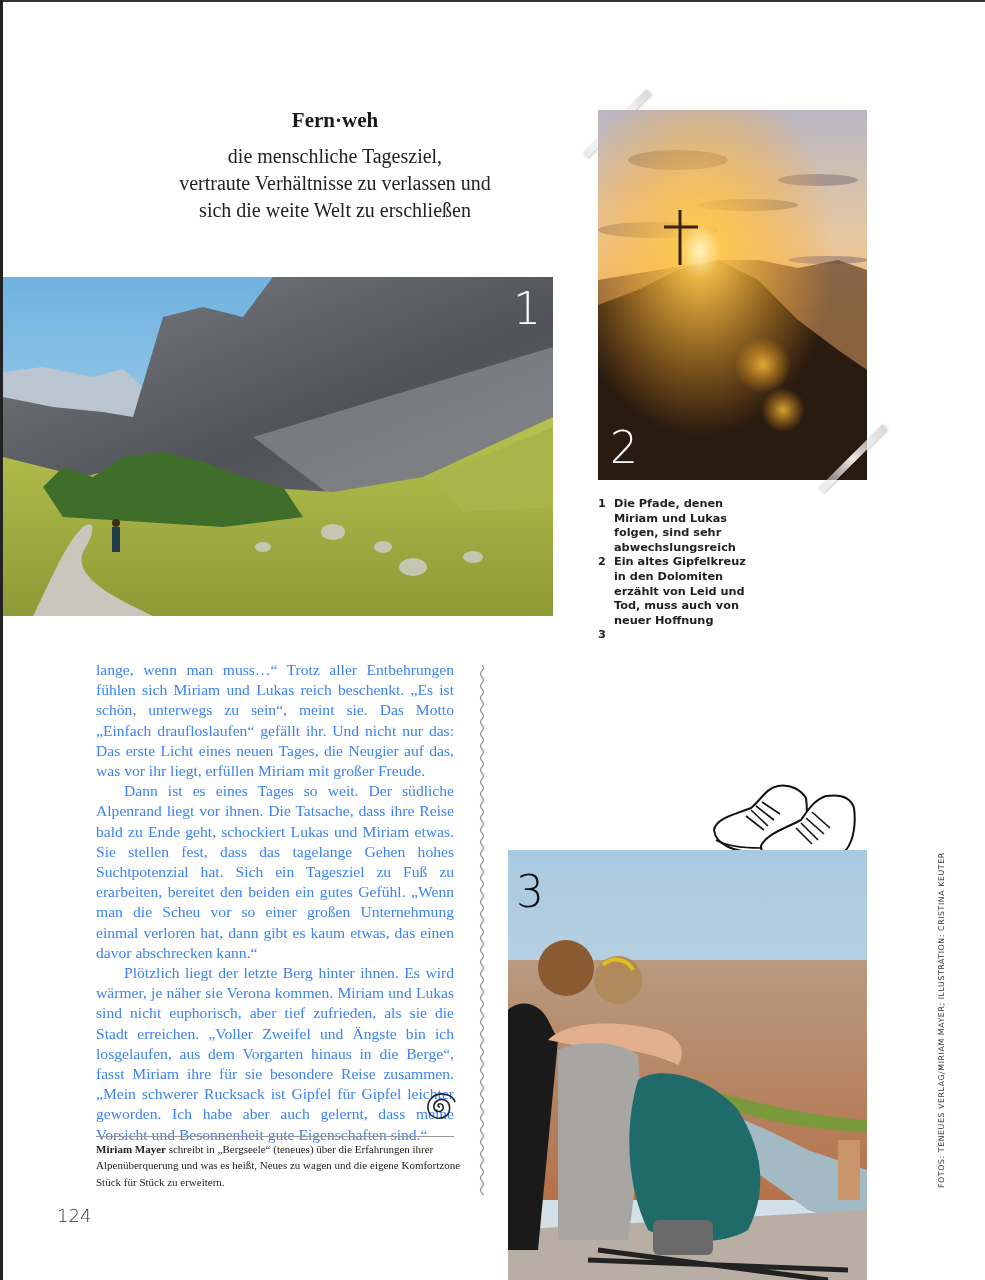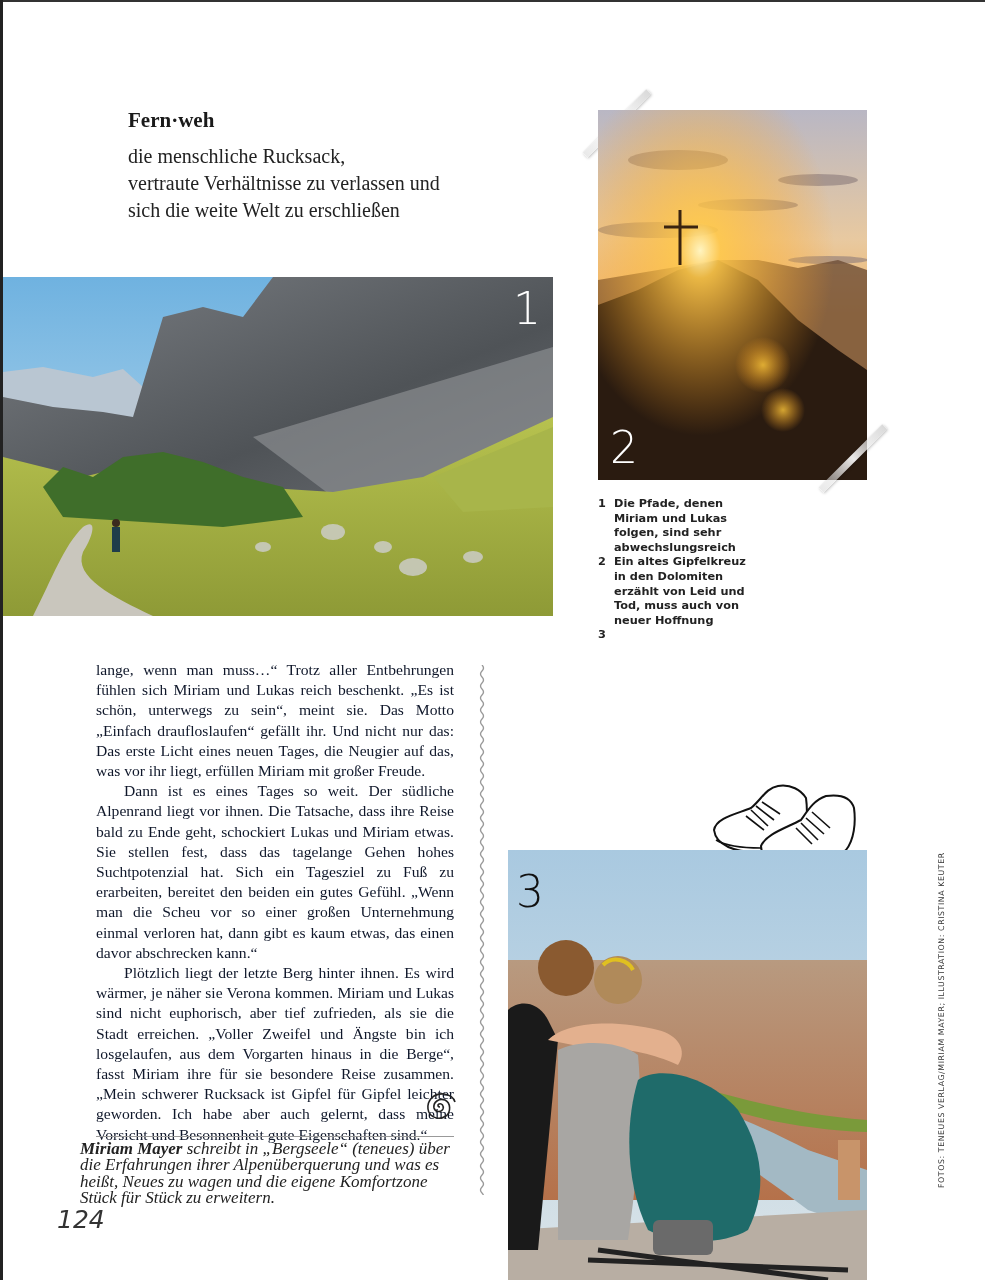--- a/index.html
+++ b/index.html
@@ -1,66 +1,66 @@
 <!DOCTYPE html>
 <html><head>
 <meta charset="utf-8">
 <style>
   html, body { margin: 0; padding: 0; }
   body { width: 985px; height: 1280px; background: #fff; position: relative; overflow: hidden; font-family: "Liberation Serif", serif; color: #1a1a1a; }
   .frame-top { position: absolute; left: 0; top: 0; width: 985px; height: 2px; background: #333; }
   .frame-left { position: absolute; left: 0; top: 0; width: 3px; height: 1280px; background: #222; }
 
-  .headword { position: absolute; left: 128px; top: 107px; width: 390px; }
+  .headword { position: absolute; left: 140px; top: 107px; width: 390px; text-align: center; }
   .headword .term { font-weight: bold; font-size: 21px; line-height: 26px; }
   .headword .ipa { font-size: 20px; line-height: 26px; margin-top: 1px; }
   .headword .def { font-size: 20px; line-height: 27px; margin-top: 10px; color: #222; }
 
   .photo { position: absolute; overflow: hidden; }
   .photo svg { display: block; width: 100%; height: 100%; }
   .photo-num { position: absolute; color: #fff; font-family: "DejaVu Sans", sans-serif; font-weight: 200; font-size: 44px; line-height: 1; }
 
   #p1 { left: 3px; top: 277px; width: 550px; height: 339px; }
   #p2 { left: 598px; top: 110px; width: 269px; height: 370px; }
   #p3 { left: 508px; top: 850px; width: 359px; height: 430px; }
 
   .tape { position: absolute; background: linear-gradient(90deg, rgba(200,200,200,0.4), rgba(255,255,255,0.9), rgba(180,180,180,0.5)); box-shadow: 0 1px 3px rgba(0,0,0,0.25); }
 
   .captions { position: absolute; left: 598px; top: 497px; width: 150px; font-family: "DejaVu Sans", sans-serif; font-size: 11.3px; line-height: 14.6px; color: #222; }
   .cap { display: flex; }
   .cap .n { width: 16px; font-weight: bold; flex: none; }
   .cap .t { flex: 1; font-weight: bold; }
 
-  .body-text { position: absolute; left: 96px; top: 660px; width: 358px; font-size: 15.6px; line-height: 20.2px; text-align: justify; color: #0f172a; }
+  .body-text { position: absolute; left: 96px; top: 660px; width: 358px; font-size: 15.6px; line-height: 20.2px; text-align: justify; color: #3b82f6; }
   .body-text p { margin: 0; }
   .body-text p.indent { text-indent: 28px; }
 
   .wavy { position: absolute; left: 478px; top: 665px; width: 8px; height: 530px; }
 
   .rule { position: absolute; left: 96px; top: 1136px; width: 358px; height: 1px; background: #999; }
-  .bio { position: absolute; left: 80px; top: 1141px; width: 380px; font-size: 17px; line-height: 16.3px; color: #222; font-style: italic; }
+  .bio { position: absolute; left: 96px; top: 1141px; width: 380px; font-size: 11px; line-height: 16.3px; color: #222; }
   .bio b { font-weight: bold; }
 
-  .page-num { position: absolute; left: 57px; top: 1205px; font-family: "DejaVu Sans", sans-serif; font-weight: 200; font-size: 25px; color: #333; font-style: italic; }
+  .page-num { position: absolute; left: 57px; top: 1205px; font-family: "DejaVu Sans", sans-serif; font-weight: 200; font-size: 18px; color: #333; }
 
   .credit { position: absolute; left: 937px; top: 1188px; transform-origin: left top; transform: rotate(-90deg); white-space: nowrap; font-family: "DejaVu Sans", sans-serif; font-size: 7.8px; letter-spacing: 0.6px; color: #333; }
 
   .boots { position: absolute; left: 706px; top: 778px; width: 160px; height: 92px; }
   .spiral { position: absolute; left: 422px; top: 1088px; width: 36px; height: 36px; }
 </style>
 </head>
 <body>
 
 <div class="frame-top"></div>
 <div class="frame-left"></div>
 
 <div class="headword">
   <div class="term">Fern·weh</div>
   <div class="def">
-    <div>die menschliche Rucksack,</div>
+    <div>die menschliche Tagesziel,</div>
     <div>vertraute Verhältnisse zu verlassen und</div>
     <div>sich die weite Welt zu erschließen</div>
   </div>
 </div>
 
 <div class="photo" id="p1">
   <svg viewBox="0 0 550 339" preserveAspectRatio="none">
     <defs>
       <linearGradient id="g1sky" x1="0" y1="0" x2="0" y2="1">
           <stop offset="0" stop-color="#6fb2e0"></stop>

